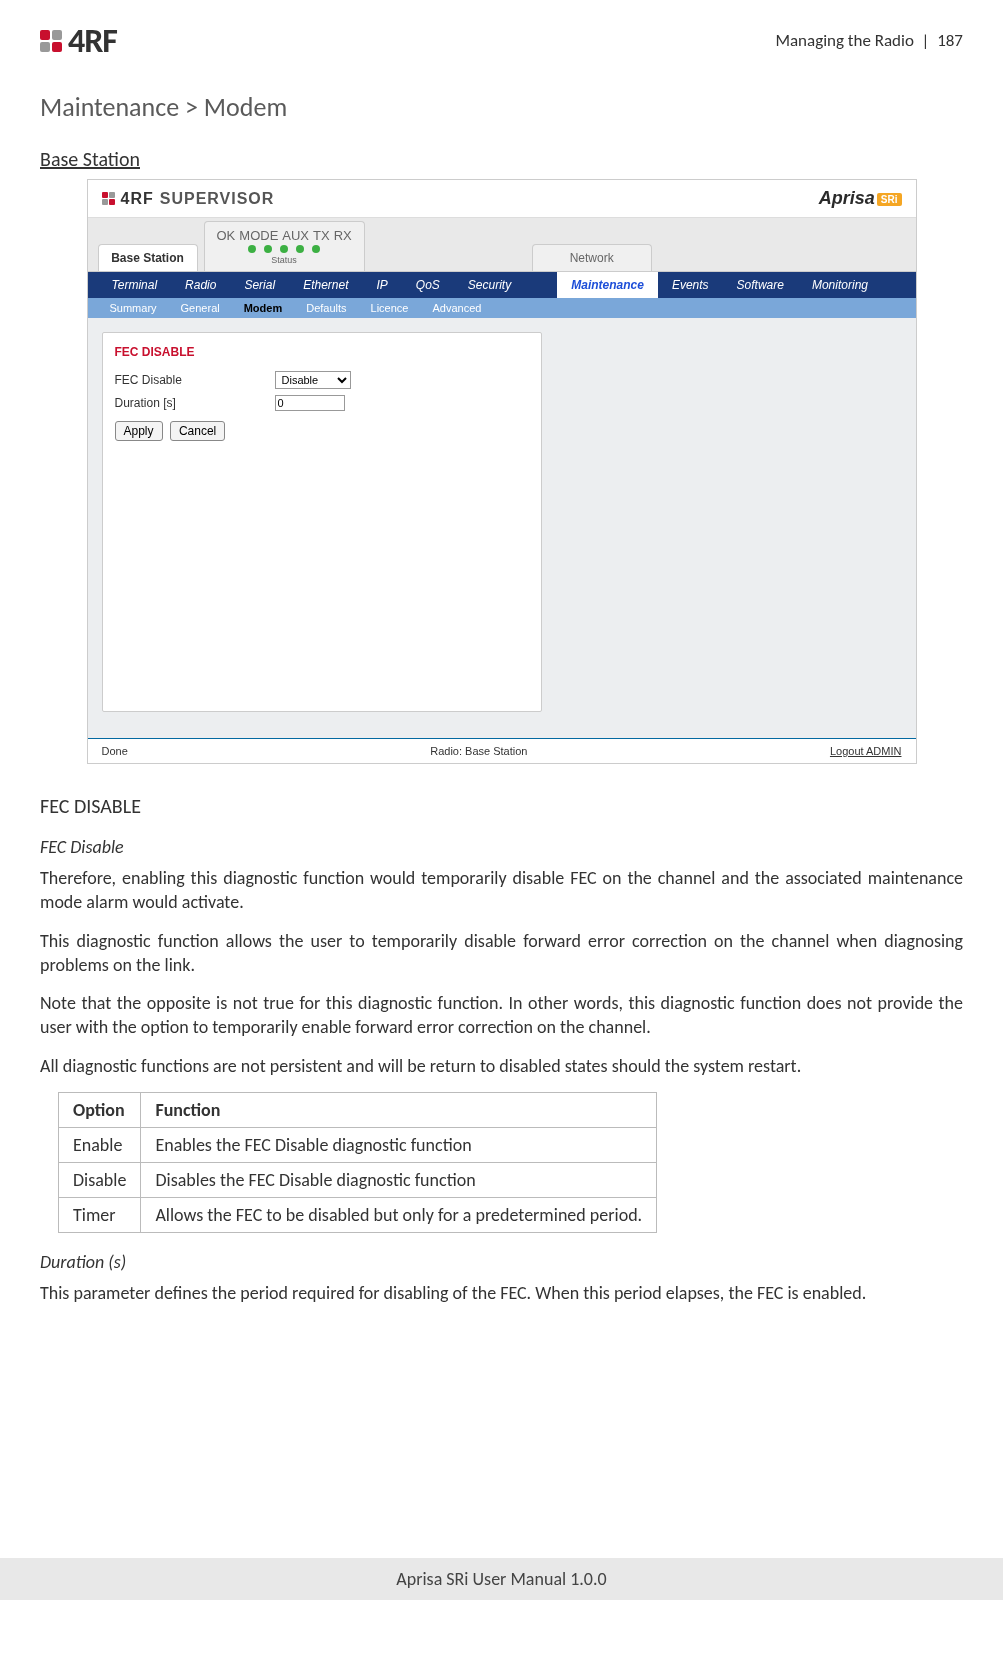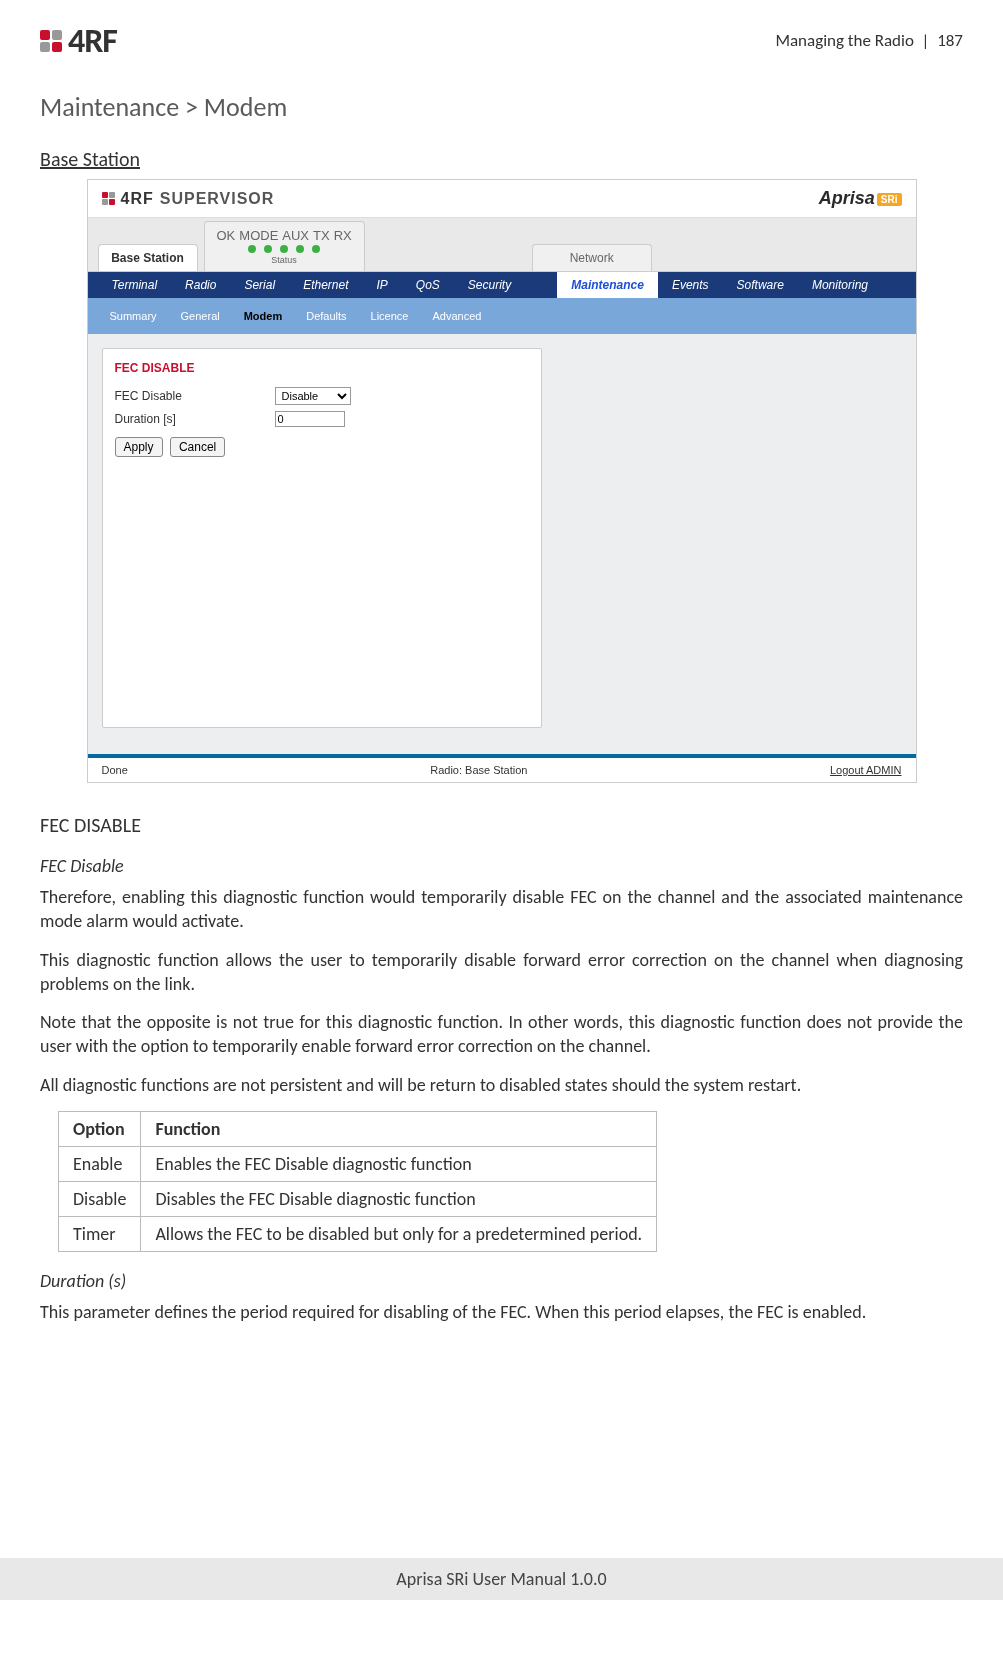--- a/index.html
+++ b/index.html
@@ -96,21 +96,21 @@
     display:flex;
     padding:0 10px;
     font-size:12px;
     color:#fff;
   }
   .nav1 .ni { padding:6px 14px; cursor:default;font-style:italic; }
   .nav1 .ni.active { background:#fff; color:#1d4ed8; font-weight:700;margin-left:32px; }
   .nav2 {
     background:#7aa7d9;
     display:flex;
-    padding:8px 10px;
+    padding:0 10px;
     font-size:11px;
     color:#fff;
   }
   .nav2 .ni { padding:4px 12px; }
   .nav2 .ni.active { color:#000; font-weight:700; }
 
   .shot-body {
     background:#eceef0;
     padding:14px;
     min-height:420px;
@@ -132,21 +132,21 @@
   }
   .frow select { width:76px; }
   .frow input[type=text] { width:70px; }
   .btnrow { margin-top:10px; }
   .btnrow button {
     font-size:12px; padding:2px 8px; border:1px solid #888; background:#f4f4f4; border-radius:3px; margin-right:4px;
   }
 
   .shot-foot {
     background:#fff;
-    border-top:4px solid #0369a1;
+    border-top:1px solid #0369a1;
     padding:6px 14px;
     display:flex;
     justify-content:space-between;
     font-size:11px;
     color:#333;
   }
   .shot-foot .logout { text-decoration:underline; }
 
   
   .h2 { font-size:20px; color:#333; margin:20px 0 16px; }

